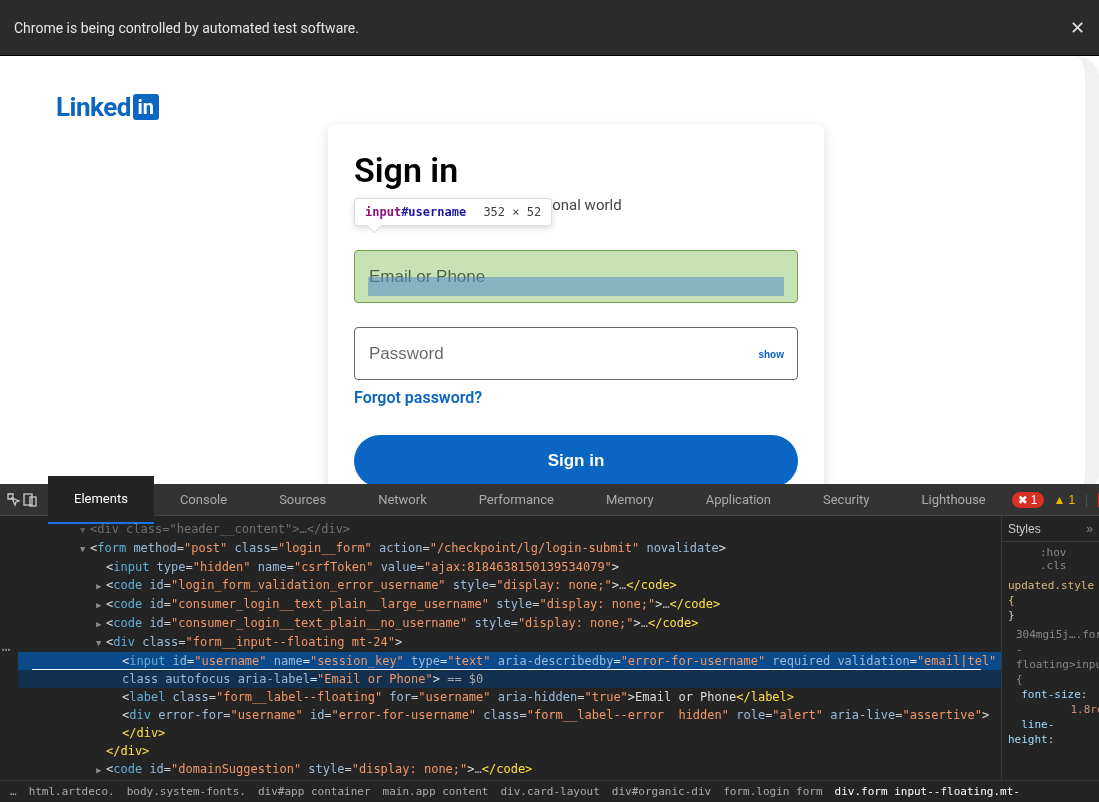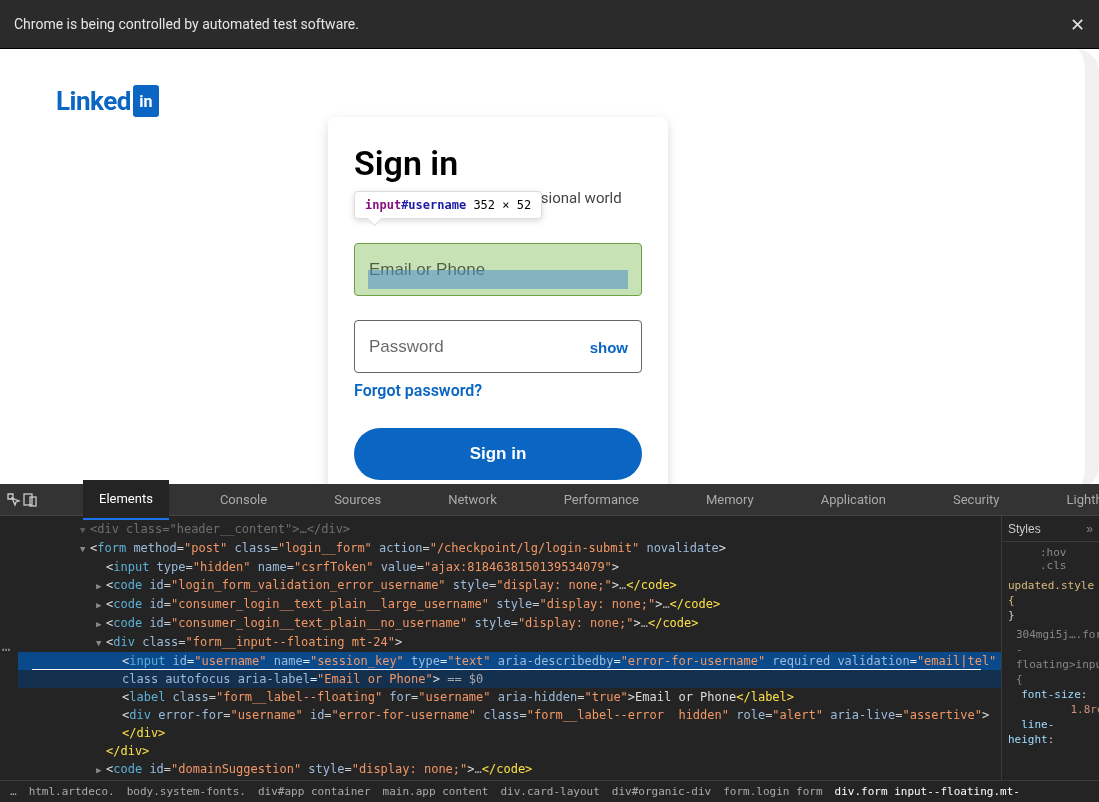--- a/index.html
+++ b/index.html
@@ -1,60 +1,60 @@
 <!DOCTYPE html>
 <html><head>
 <meta charset="utf-8">
 <style>
   * { margin: 0; padding: 0; box-sizing: border-box; }
   body { font-family: -apple-system, BlinkMacSystemFont, "Segoe UI", Roboto, Helvetica, Arial, sans-serif; background: #fff; width: 1099px; height: 802px; overflow: hidden; position: relative; }
 
   
-  .automation-bar { background: #2b2b2b; color: #e6e6e6; height: 49px; display: flex; align-items: center; padding: 0 14px; font-size: 14px; border-bottom: 1px solid #000; }
+  .automation-bar { background: #2b2b2b; color: #e6e6e6; height: 56px; display: flex; align-items: center; padding: 0 14px; font-size: 14px; border-bottom: 1px solid #000; }
   .automation-bar .close { margin-left: auto; color: #ddd; cursor: pointer; font-size: 18px; }
 
   
   .page { height: 440px; background: #fff; overflow: hidden; position: relative; border-right: 14px solid #f1f1f1; border-radius: 23px; }
   .scrollbar-thumb { position: absolute; right: -14px; top: 0; width: 14px; height: 440px; background: #f1f1f1; }
   .scrollbar-thumb::after { content: ''; position: absolute; top: 0; left: 2px; width: 10px; height: 240px; background: #c1c1c1; border-radius: 5px; }
 
   .logo { position: absolute; top: 36px; left: 56px; display: flex; align-items: center; }
   .logo-text { font-size: 26px; font-weight: 700; color: #0a66c2; letter-spacing: -0.5px; }
-  .logo-badge { width: 26px; height: 32px; background: #0a66c2; color: #fff; display: inline-flex; align-items: center; justify-content: center; font-weight: 700; border-radius: 3px; margin-left: 2px; font-size: 16px; }
-
-  .card { position: absolute; top: 68px; left: 328px; width: 340px; background: #fff; border-radius: 8px; box-shadow: 0 4px 12px rgba(0,0,0,0.15); padding: 26px 26px 24px; }
+  .logo-badge { width: 26px; height: 26px; background: #0a66c2; color: #fff; display: inline-flex; align-items: center; justify-content: center; font-weight: 700; border-radius: 3px; margin-left: 2px; font-size: 20px; }
+
+  .card { position: absolute; top: 68px; left: 328px; width: 496px; background: #fff; border-radius: 8px; box-shadow: 0 4px 12px rgba(0,0,0,0.15); padding: 26px 26px 24px; }
   .card h1 { font-size: 34px; font-weight: 600; color: #000; margin-bottom: 6px; }
   .subtitle { font-size: 15px; color: #444; }
 
   
   .inspect-tooltip { position: absolute; top: 142px; left: 354px; background: #fff; border: 1px solid #ddd; border-radius: 4px; padding: 6px 10px; font-family: Menlo, Consolas, monospace; font-size: 12px; box-shadow: 0 2px 6px rgba(0,0,0,0.15); z-index: 5; }
   .inspect-tooltip::after { content:''; position:absolute; bottom:-6px; left:14px; width:10px; height:10px; background:#fff; border-right:1px solid #ddd; border-bottom:1px solid #ddd; transform: rotate(45deg); }
   .inspect-tooltip .tag { color: #881280; font-weight: 600; }
   .inspect-tooltip .id  { color: #1a1aa6; font-weight: 600; }
-  .inspect-tooltip .dims { color: #000000; }
+  .inspect-tooltip .dims { color: #404040; margin-left: 10px; }
 
   .field { margin-top: 36px; position: relative; }
   .field.highlight input { background: #c7e3b5; border: 1px solid #6fa04b; }
   .field input { width: 100%; height: 53px; border: 1px solid #666; border-radius: 4px; padding: 0 14px; font-size: 17px; color: rgba(0,0,0,0.6); }
   .field input::placeholder { color: rgba(0,0,0,0.6); }
   .field.highlight input { color: rgba(0,0,0,0.6); }
   .field .selection-line { position: absolute; left: 14px; right: 14px; height: 19px; top: 27px; background: rgba(80,140,200,0.55); }
   .field.password { margin-top: 24px; }
-  .show-btn { position: absolute; right: 14px; top: 50%; transform: translateY(-50%); color: #0a66c2; font-weight: 600; font-size: 15px; background: none; border: none; cursor: pointer; }
+  .show-btn { position: absolute; right: 14px; top: 50%; transform: translateY(-50%); color: #0a66c2; font-weight: 600; font-size: 10px; background: none; border: none; cursor: pointer; }
 
   .forgot { margin-top: 8px; color: #0a66c2; font-weight: 600; font-size: 16px; cursor: pointer; display: inline-block; }
 
   .signin-btn { margin-top: 28px; width: 100%; height: 52px; background: #0a66c2; color: #fff; border: none; border-radius: 26px; font-size: 17px; font-weight: 600; cursor: pointer; }
 
   
   .devtools { position: absolute; top: 484px; left: 0; right: 0; bottom: 0; background: #242424; color: #ccc; font-family: Menlo, Consolas, monospace; font-size: 12px; display: flex; flex-direction: column; }
   .devtools .toolbar { height: 32px; background: #333; border-bottom: 1px solid #444; display: flex; align-items: center; padding: 0 6px; }
   .toolbar .icon-btn { width: 26px; height: 26px; display: inline-flex; align-items: center; justify-content: center; color: #ccc; }
   .toolbar .tabs { display: flex; margin-left: 10px; font-family: -apple-system, BlinkMacSystemFont, "Segoe UI", Roboto, sans-serif; font-size: 13px; }
-  .toolbar .tab { padding: 0 16px; height: 40px; display: flex; align-items: center; color: #aaa; cursor: pointer; margin-left: 35px; }
+  .toolbar .tab { padding: 0 26px; height: 48px; display: flex; align-items: center; color: #aaa; cursor: pointer; }
   .toolbar .tab.active { color: #fff; border-bottom: 2px solid #1a73e8; background: #242424; }
   .toolbar .right { margin-left: auto; display: flex; align-items: center; gap: 10px; font-family: -apple-system, sans-serif; font-size: 12px; }
   .badge-err { background: #d93025; color: #fff; border-radius: 8px; padding: 1px 6px; display: inline-flex; align-items: center; gap: 3px; }
   .badge-warn { color: #f4b400; display: inline-flex; align-items: center; gap: 3px; }
   .badge-err2 { background: #d93025; color: #fff; border-radius: 2px; padding: 1px 4px; display: inline-flex; align-items: center; gap: 3px; }
 
   .dt-body { flex: 1; display: flex; min-height: 0; }
   .dt-elements { flex: 1; padding: 4px 0 4px 18px; overflow: hidden; line-height: 18px; white-space: nowrap; position: relative; }
   .dt-elements .ln { padding-left: 0; }
   .triangle { display: inline-block; width: 10px; }

